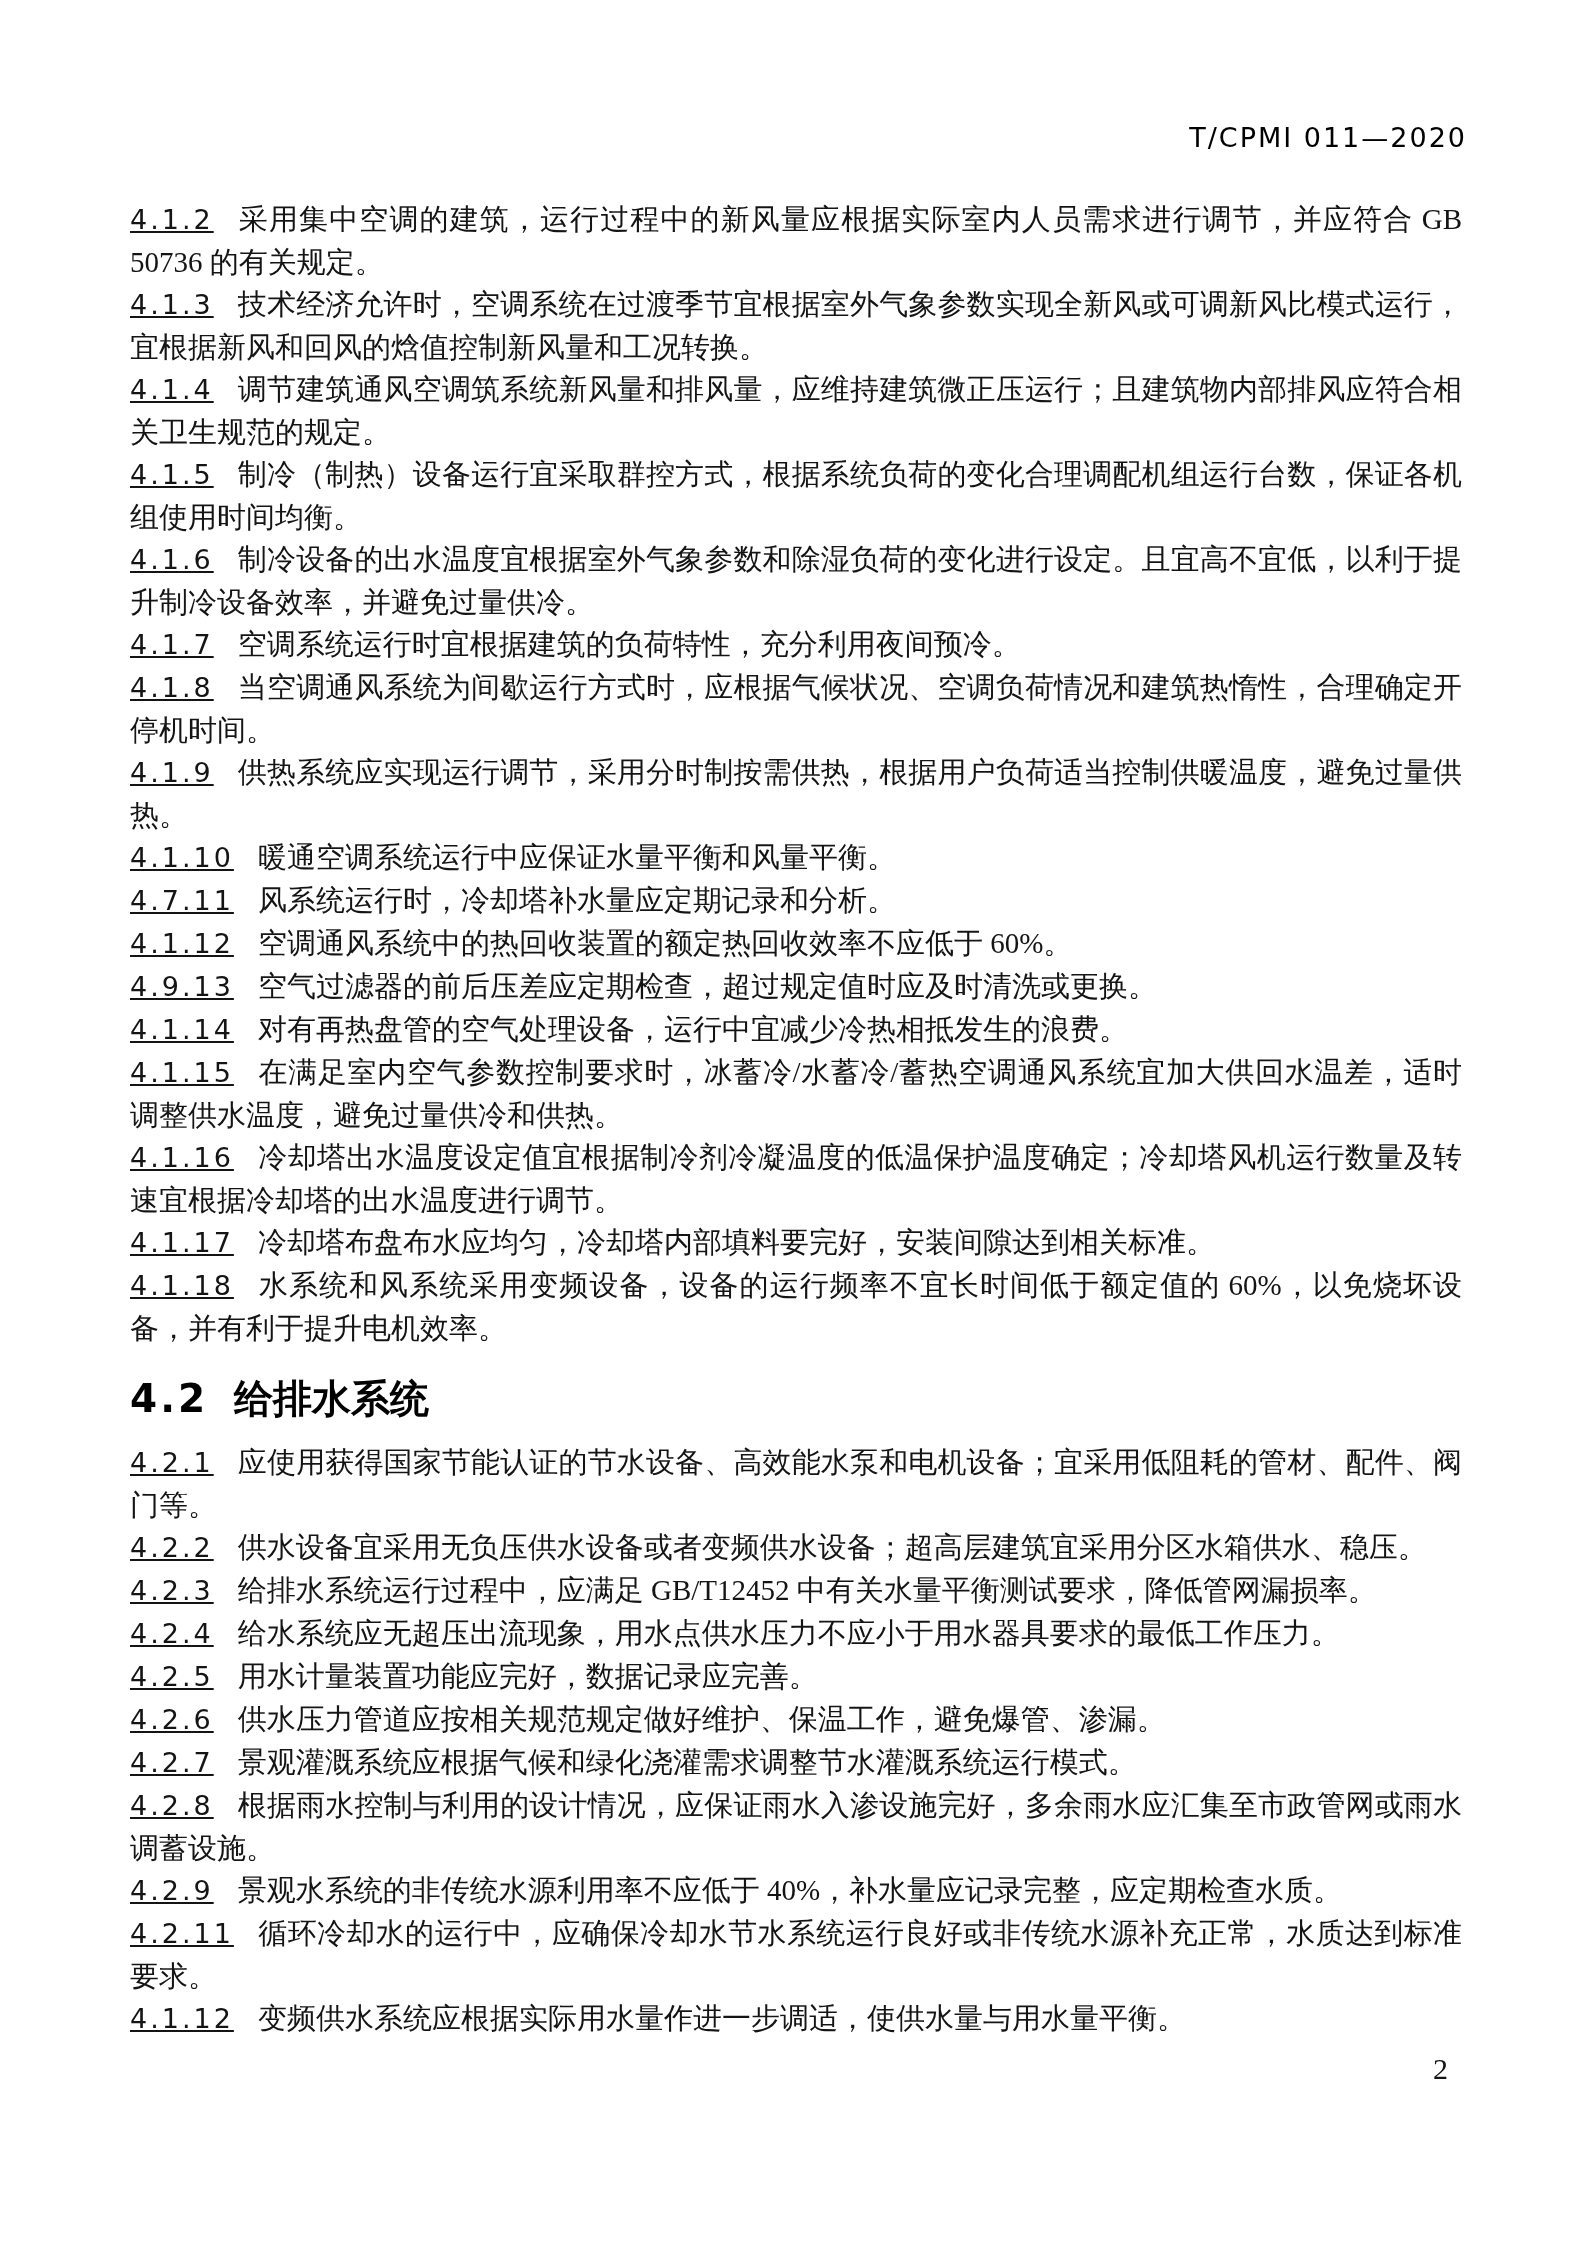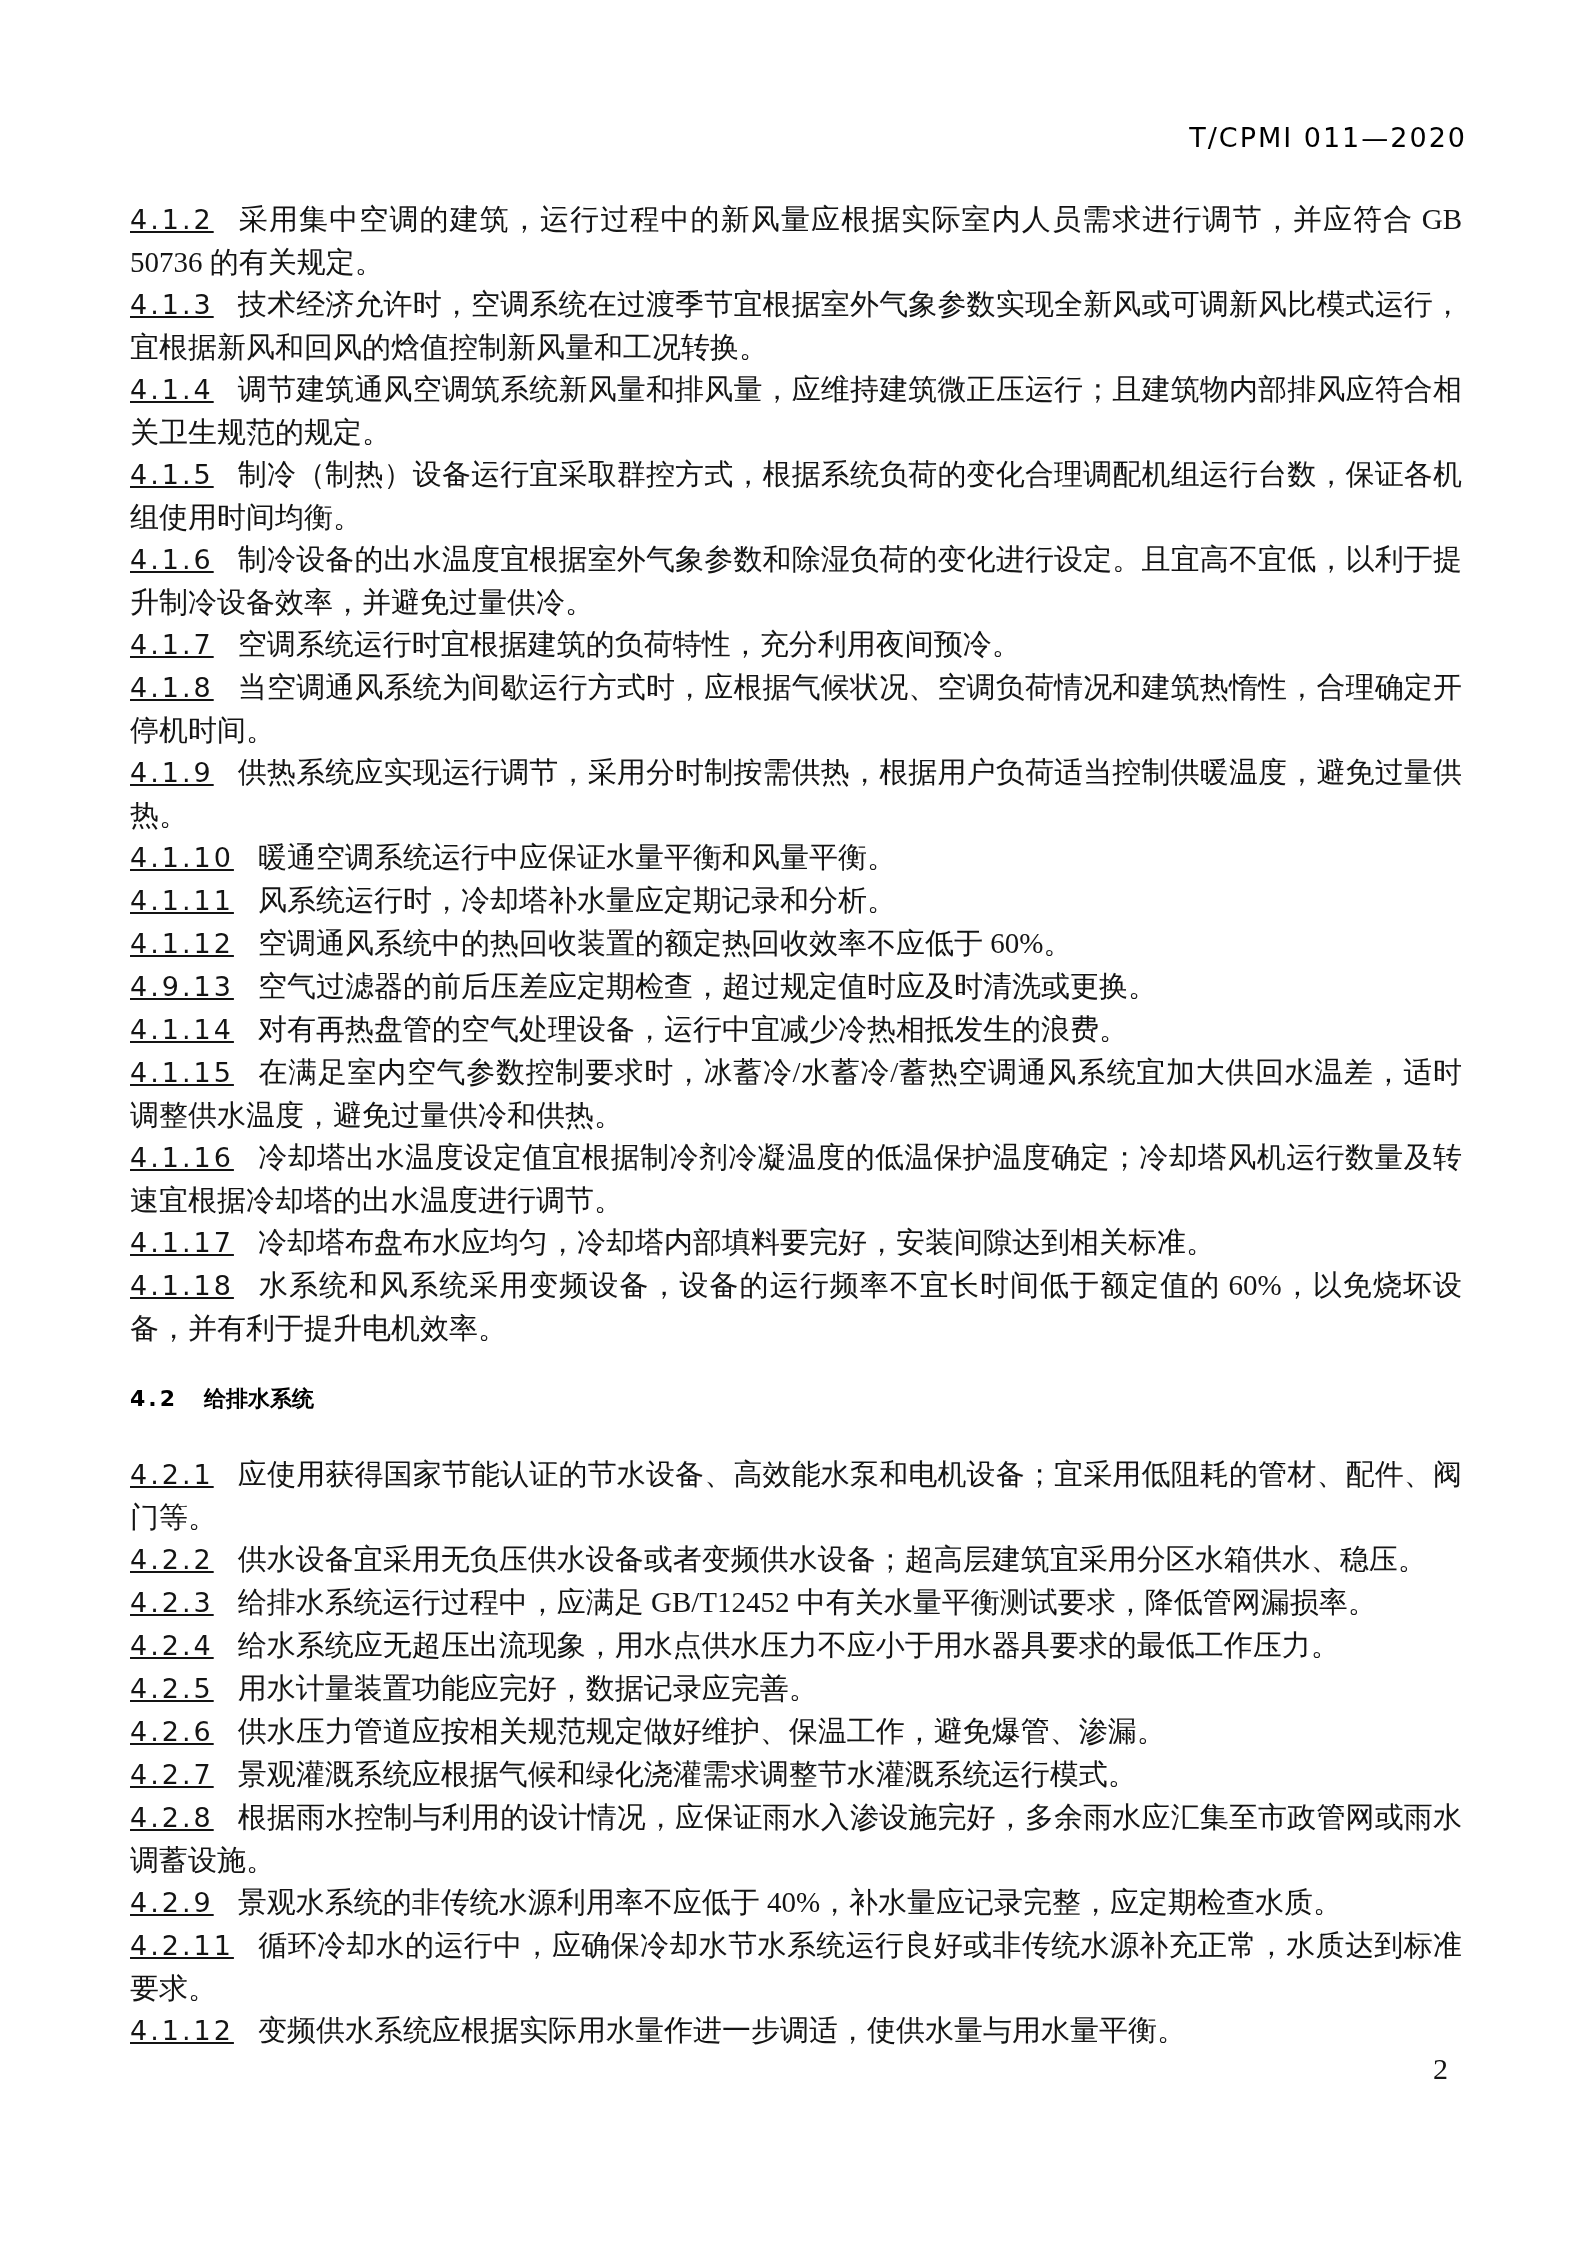--- a/index.html
+++ b/index.html
@@ -42,24 +42,24 @@
   }
   .clause-num {
     font-family: "DejaVu Sans", "Liberation Sans", sans-serif;
     font-size: 27px;
     letter-spacing: 3px;
     margin-right: 24px;
     white-space: nowrap;
     text-decoration: underline;
   }
   .section-heading {
-    margin: 28px 0 32px 0;
+    margin: 28px 0 20px 0;
     font-family: "DejaVu Sans", "Liberation Sans", sans-serif;
     font-weight: bold;
-    font-size: 22px;
+    font-size: 39px;
     line-height: 44px;
     color: #000000;
   }
   .section-heading .sec-num {
     letter-spacing: 3px;
     margin-right: 26px;
   }
   .footer {
     position: absolute;
     top: 2052px;
@@ -84,21 +84,21 @@
     <div>
         <p class="clause"><span class="clause-num">4.1.2</span><span>采用集中空调的建筑，运行过程中的新风量应根据实际室内人员需求进行调节，并应符合 GB 50736 的有关规定。</span></p>
         <p class="clause"><span class="clause-num">4.1.3</span><span>技术经济允许时，空调系统在过渡季节宜根据室外气象参数实现全新风或可调新风比模式运行，宜根据新风和回风的焓值控制新风量和工况转换。</span></p>
         <p class="clause"><span class="clause-num">4.1.4</span><span>调节建筑通风空调筑系统新风量和排风量，应维持建筑微正压运行；且建筑物内部排风应符合相关卫生规范的规定。</span></p>
         <p class="clause"><span class="clause-num">4.1.5</span><span>制冷（制热）设备运行宜采取群控方式，根据系统负荷的变化合理调配机组运行台数，保证各机组使用时间均衡。</span></p>
         <p class="clause"><span class="clause-num">4.1.6</span><span>制冷设备的出水温度宜根据室外气象参数和除湿负荷的变化进行设定。且宜高不宜低，以利于提升制冷设备效率，并避免过量供冷。</span></p>
         <p class="clause"><span class="clause-num">4.1.7</span><span>空调系统运行时宜根据建筑的负荷特性，充分利用夜间预冷。</span></p>
         <p class="clause"><span class="clause-num">4.1.8</span><span>当空调通风系统为间歇运行方式时，应根据气候状况、空调负荷情况和建筑热惰性，合理确定开停机时间。</span></p>
         <p class="clause"><span class="clause-num">4.1.9</span><span>供热系统应实现运行调节，采用分时制按需供热，根据用户负荷适当控制供暖温度，避免过量供热。</span></p>
         <p class="clause"><span class="clause-num">4.1.10</span><span>暖通空调系统运行中应保证水量平衡和风量平衡。</span></p>
-        <p class="clause"><span class="clause-num">4.1.11</span><span>风系统运行时，冷却塔补水量应定期记录和分析。</span></p>
+        <p class="clause"><span class="clause-num">4.7.11</span><span>风系统运行时，冷却塔补水量应定期记录和分析。</span></p>
         <p class="clause"><span class="clause-num">4.1.12</span><span>空调通风系统中的热回收装置的额定热回收效率不应低于 60%。</span></p>
         <p class="clause"><span class="clause-num">4.9.13</span><span>空气过滤器的前后压差应定期检查，超过规定值时应及时清洗或更换。</span></p>
         <p class="clause"><span class="clause-num">4.1.14</span><span>对有再热盘管的空气处理设备，运行中宜减少冷热相抵发生的浪费。</span></p>
         <p class="clause"><span class="clause-num">4.1.15</span><span>在满足室内空气参数控制要求时，冰蓄冷/水蓄冷/蓄热空调通风系统宜加大供回水温差，适时调整供水温度，避免过量供冷和供热。</span></p>
         <p class="clause"><span class="clause-num">4.1.16</span><span>冷却塔出水温度设定值宜根据制冷剂冷凝温度的低温保护温度确定；冷却塔风机运行数量及转速宜根据冷却塔的出水温度进行调节。</span></p>
         <p class="clause"><span class="clause-num">4.1.17</span><span>冷却塔布盘布水应均匀，冷却塔内部填料要完好，安装间隙达到相关标准。</span></p>
         <p class="clause"><span class="clause-num">4.1.18</span><span>水系统和风系统采用变频设备，设备的运行频率不宜长时间低于额定值的 60%，以免烧坏设备，并有利于提升电机效率。</span></p>
       </div>
 
     <h2 class="section-heading">

